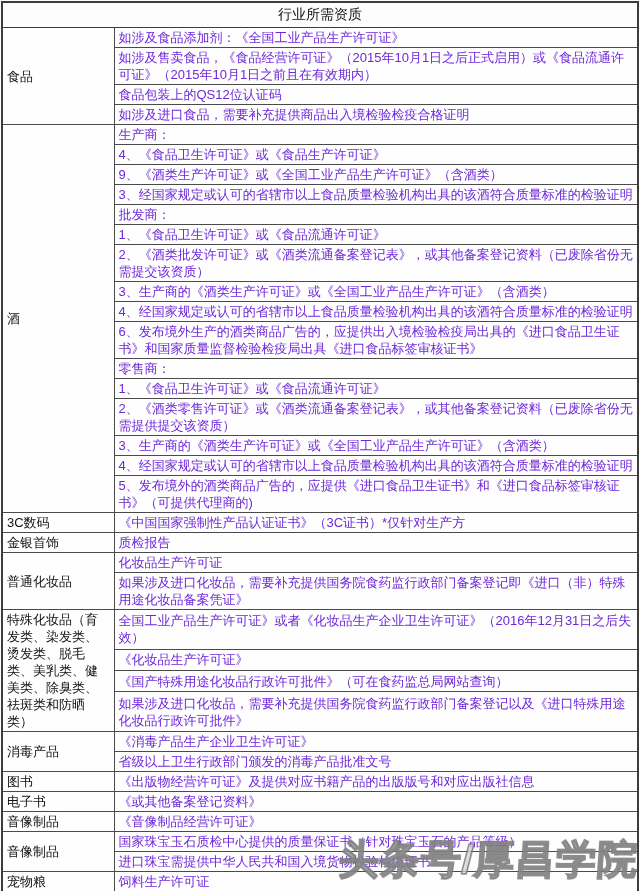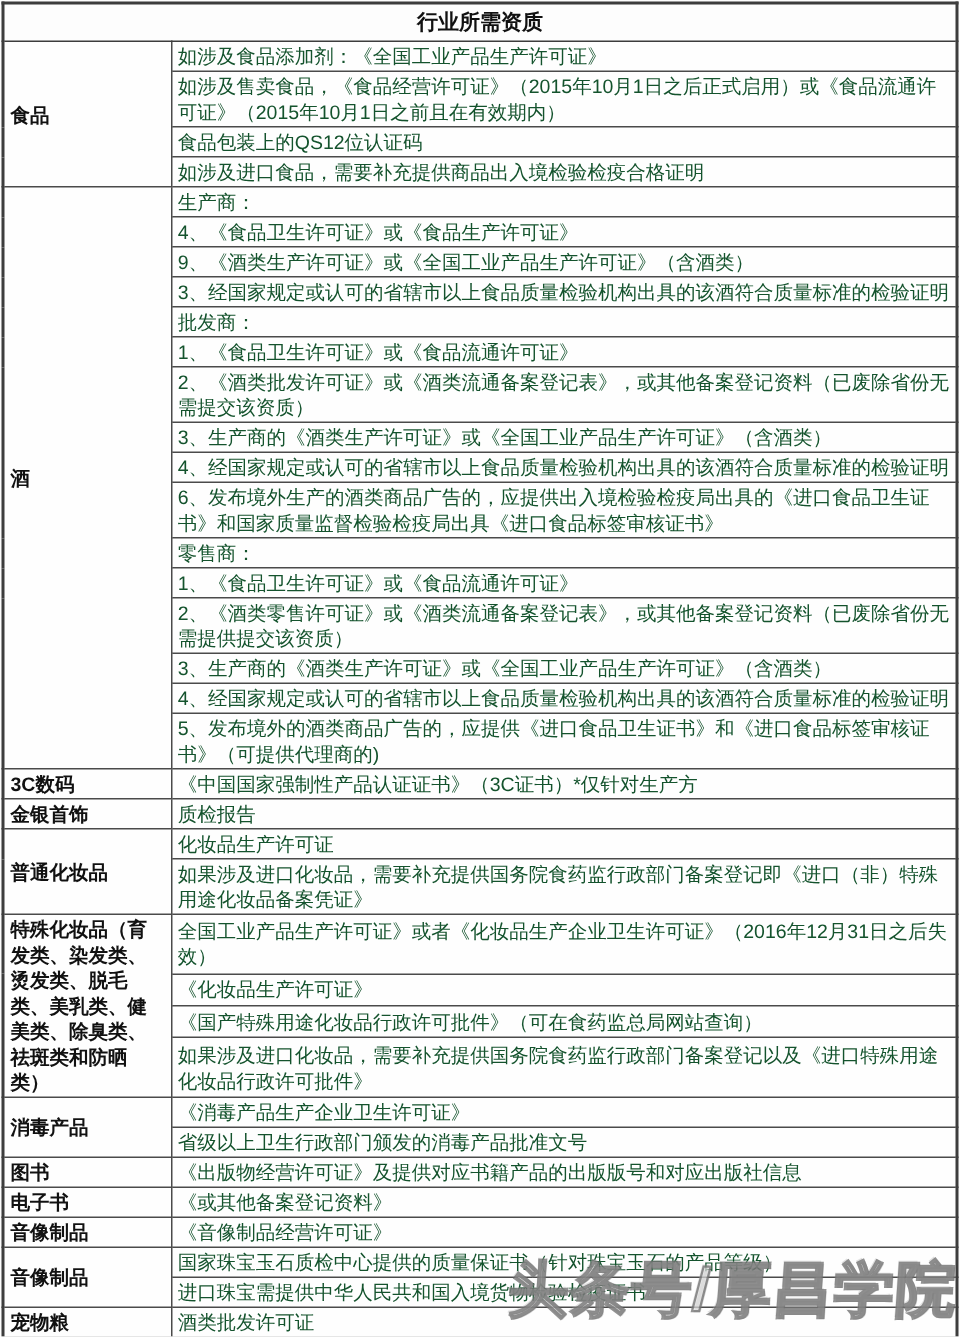--- a/index.html
+++ b/index.html
@@ -19,40 +19,40 @@
   table.qual {
     width: 638px;
     border-collapse: collapse;
     table-layout: fixed;
     border: 2px solid #3d3d3d;
     color: #222;
   }
   table.qual th.title-cell {
     border: 1px solid #3d3d3d;
     font-size: 14px;
-    font-weight: bold;
+    font-weight: normal;
     text-align: center;
     padding: 3px 2px;
     color: #111;
   }
   table.qual td {
     border: 1px solid #4a4a4a;
     font-size: 13px;
     line-height: 17px;
     padding: 1px 4px;
     vertical-align: middle;
     word-break: break-all;
     background: #fefefe;
   }
   td.cat {
-    font-weight: bold;
+    font-weight: normal;
     color: #111;
     padding-left: 3px;
   }
-  td.val { color: #14532d; }
+  td.val { color: #6d28d9; }
   .watermark {
     position: absolute;
     right: 2px;
     bottom: 4px;
     font-size: 40px;
     font-weight: bold;
     letter-spacing: 1px;
     white-space: nowrap;
     color: rgba(255, 255, 255, 0.45);
     -webkit-text-stroke: 1.5px rgba(110, 110, 110, 0.75);
@@ -189,19 +189,19 @@
         </tr>
         <tr>
           <td class="cat" rowspan="2">音像制品</td>
           <td class="val">国家珠宝玉石质检中心提供的质量保证书（针对珠宝玉石的产品等级）</td>
         </tr>
         <tr>
           <td class="val">进口珠宝需提供中华人民共和国入境货物检验检疫证书</td>
         </tr>
         <tr>
           <td class="cat" rowspan="1">宠物粮</td>
-          <td class="val">酒类批发许可证</td>
+          <td class="val">饲料生产许可证</td>
         </tr>
       </tbody>
   </table>
 
   <div class="watermark">头条号/厚昌学院</div>
 </div>
 
 </body></html>

